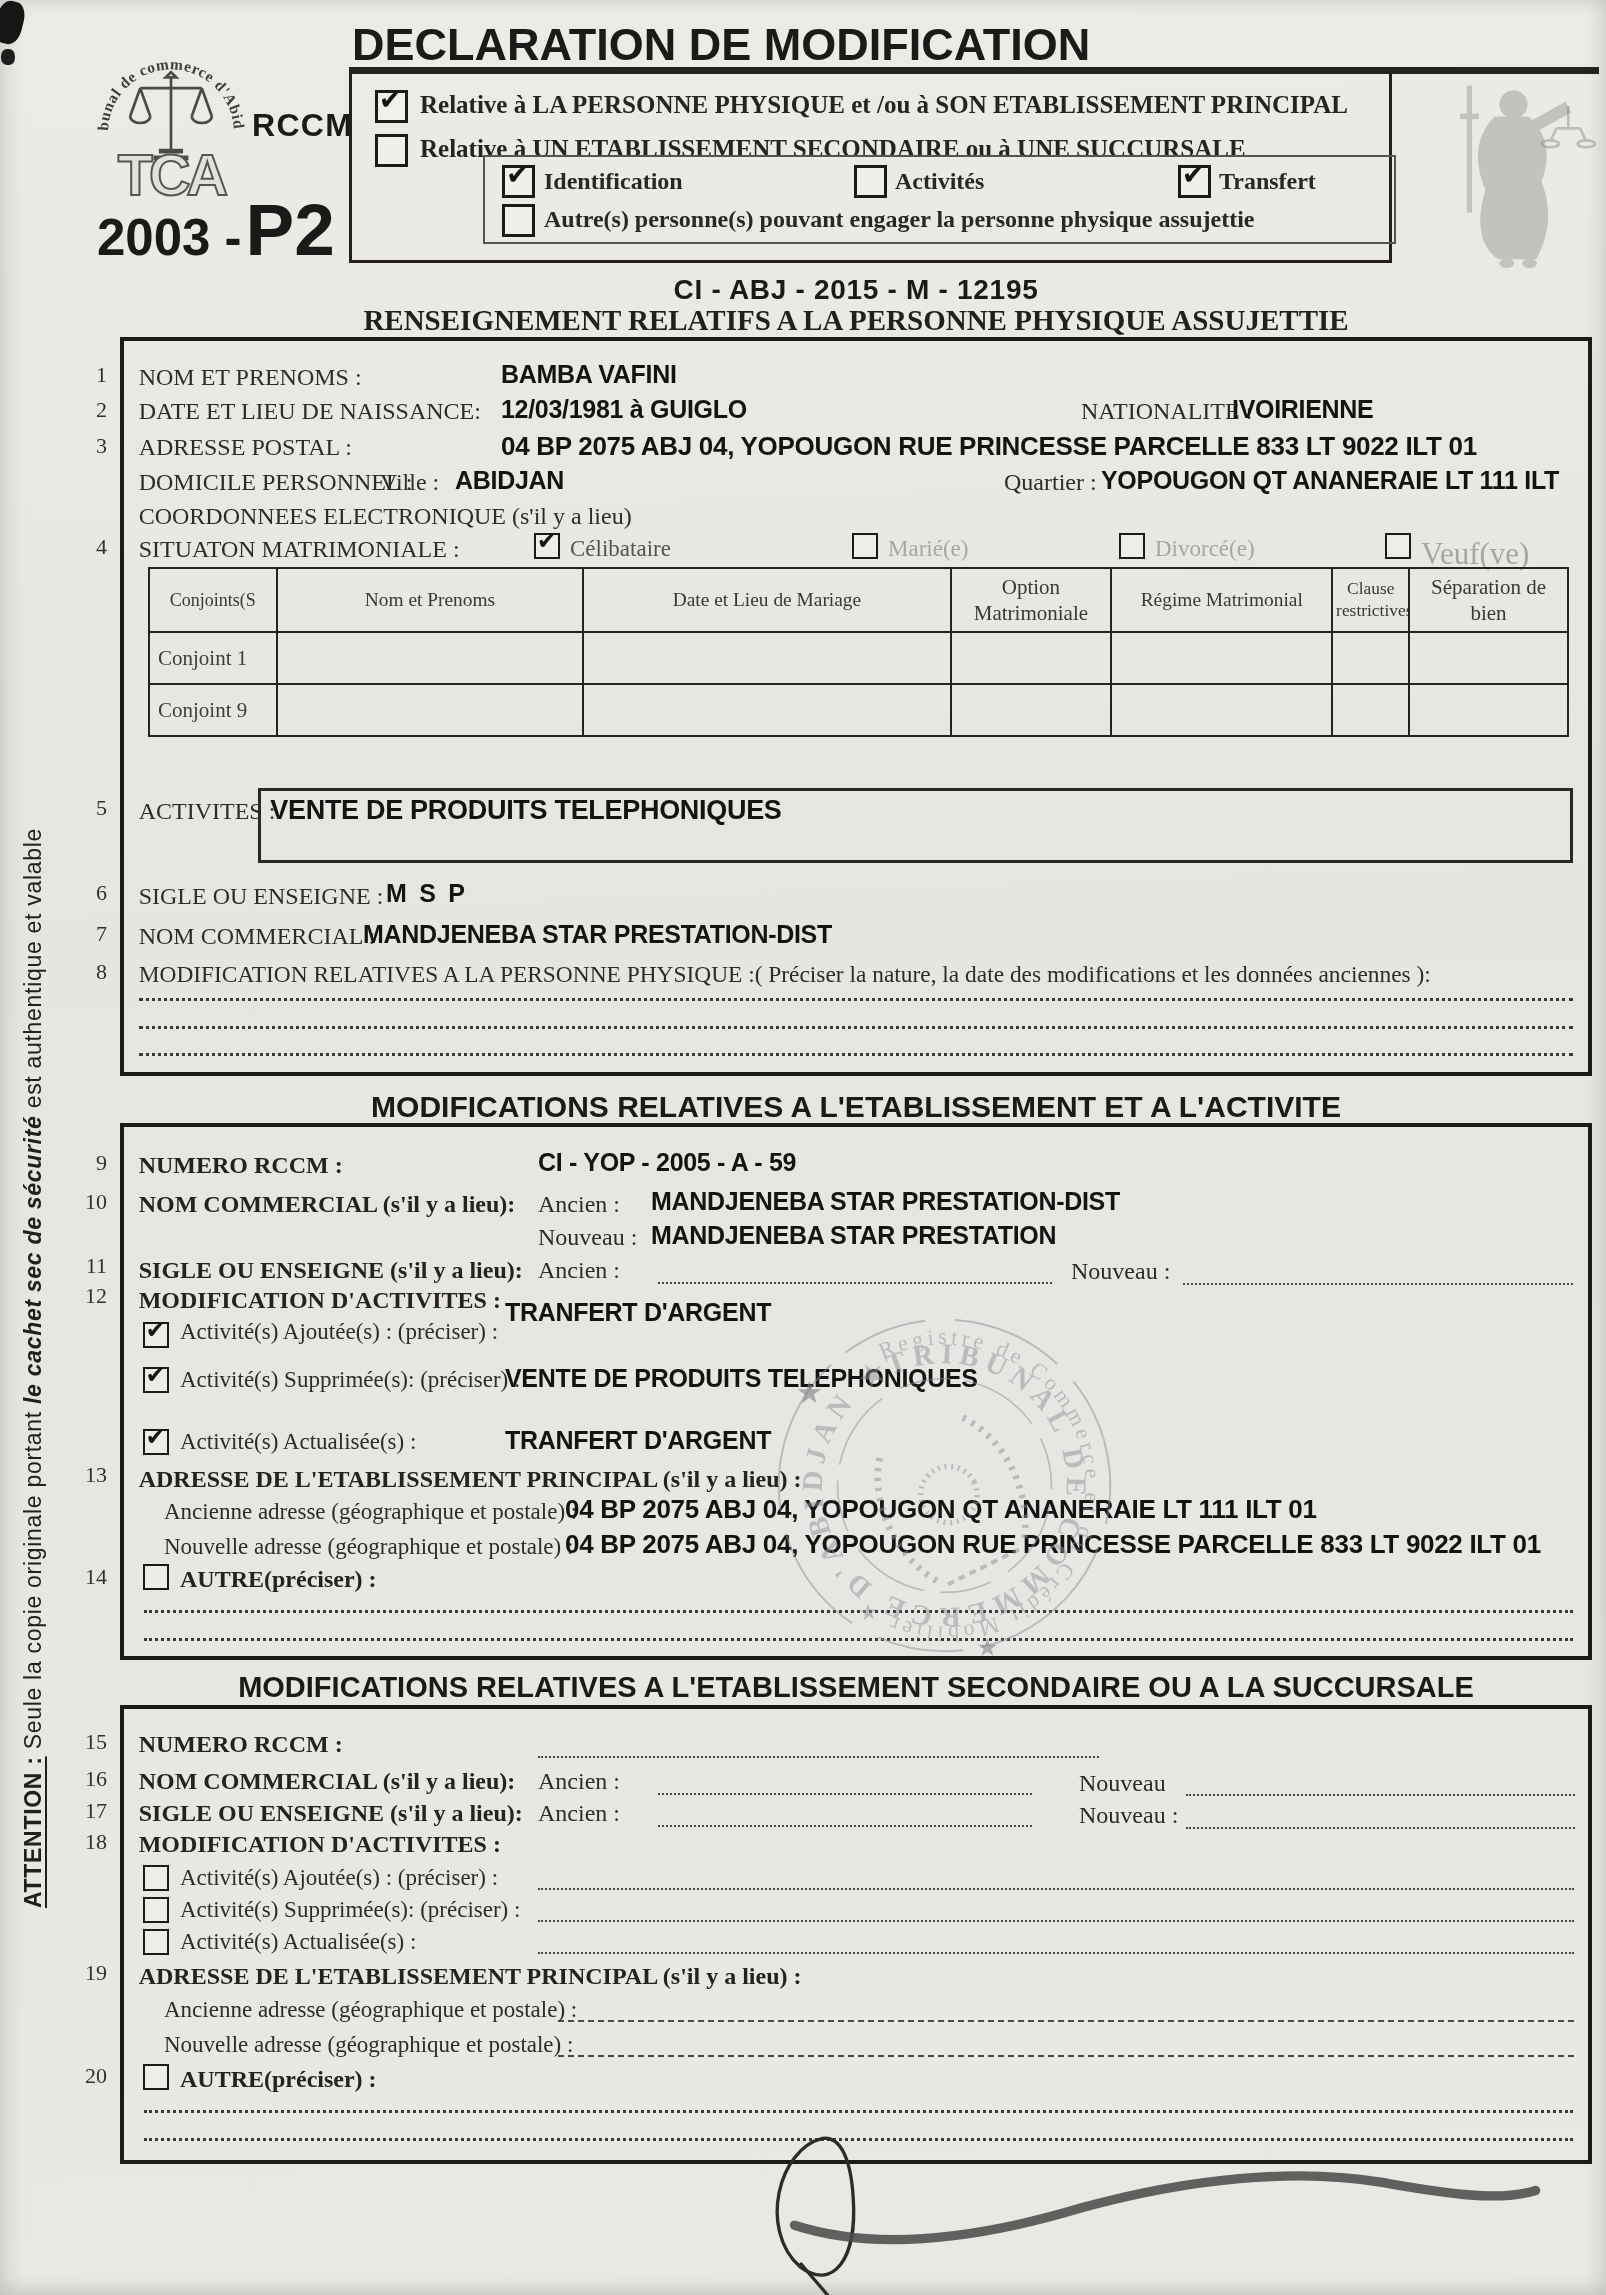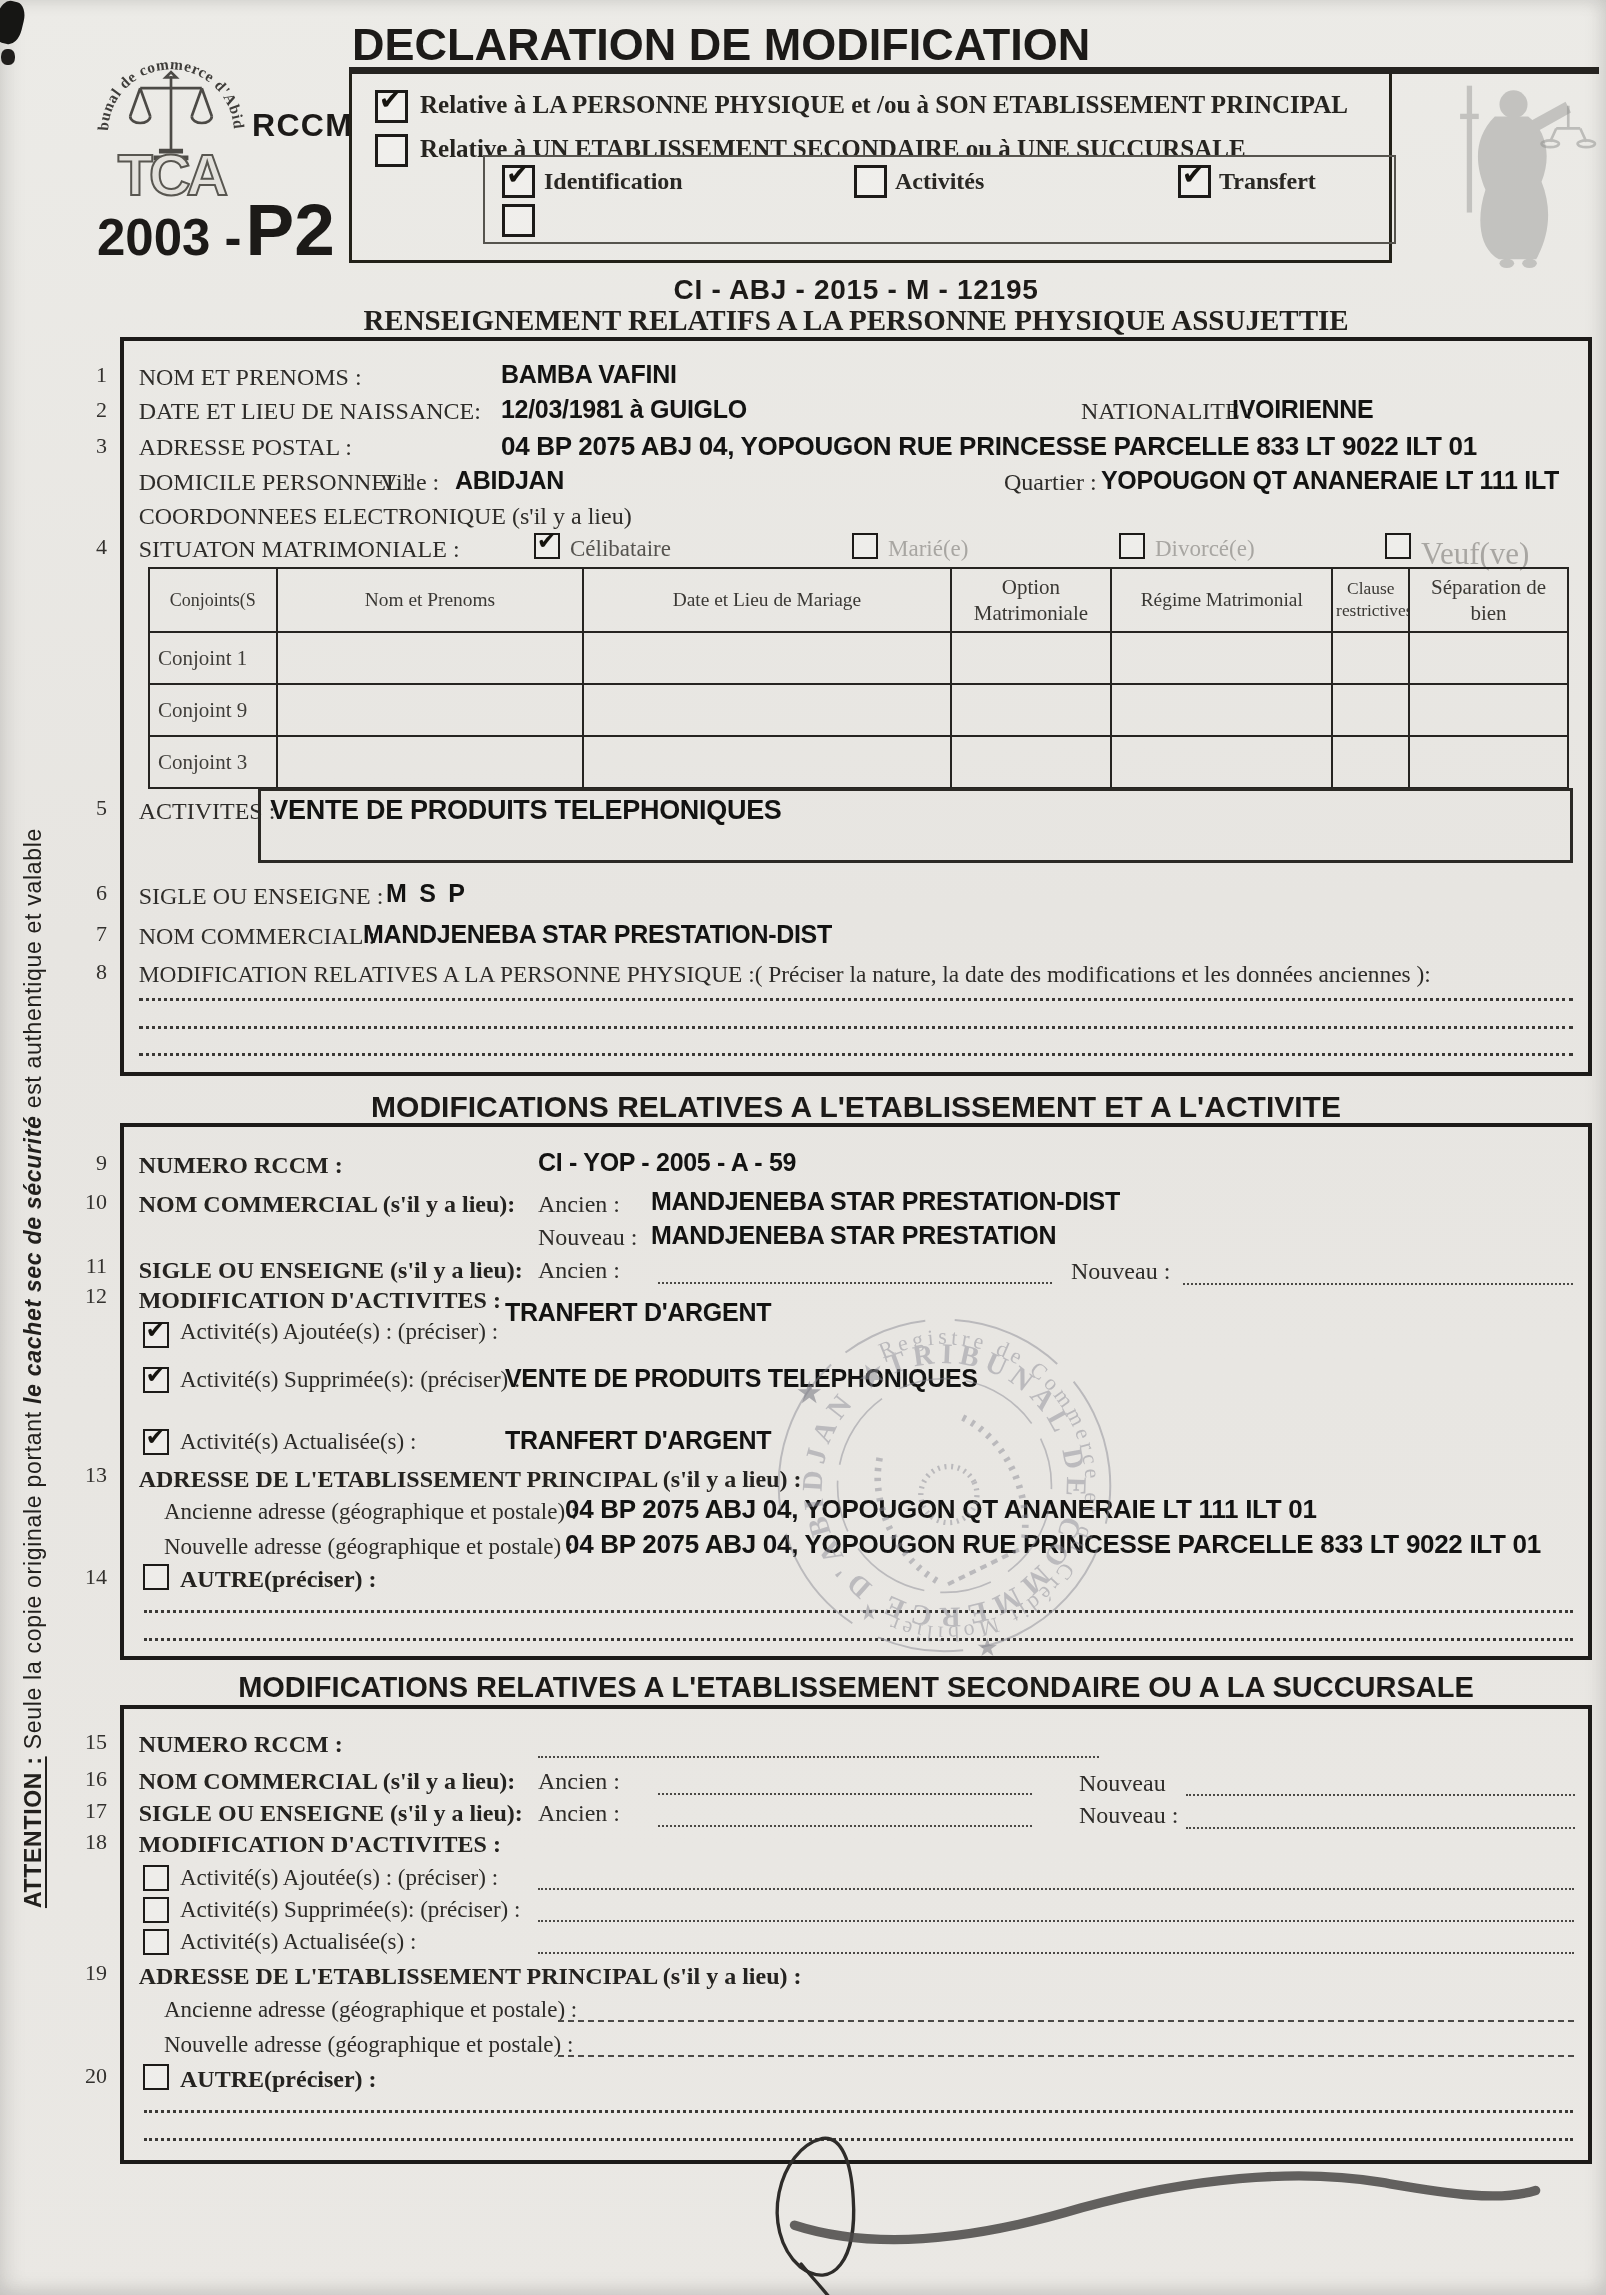--- a/index.html
+++ b/index.html
@@ -95,20 +95,21 @@
           <span class="ck"></span>
         </span>
       <span class="abs innerbox-lbl" style="left:410px;top:10.7px;">Activités</span>
       <span class="cb" style="left:693px;top:8px;">
           <span class="ck">✔</span>
         </span>
       <span class="abs innerbox-lbl" style="left:734px;top:10.7px;">Transfert</span>
       <span class="cb" style="left:17.4px;top:47px;">
           <span class="ck"></span>
         </span>
+      <span class="abs innerbox-lbl" style="left:59px;top:49px;">Autre(s) personne(s) pouvant engager la personne physique assujettie</span>
     </div>
   </div>
 
   <svg class="abs" style="left:1428px;top:75px;" width="175" height="195" viewBox="0 0 262 292">
     <g fill="#9c9c9a" opacity="0.5">
       <circle cx="128" cy="44" r="21"></circle>
       <path d="M100 62 C68 94 70 134 86 172 C70 222 80 262 106 276 L162 276 C182 240 186 200 170 160 C186 120 176 82 150 62 Z"></path>
       <path d="M144 74 L206 40 L214 56 L154 90 Z"></path>
       <path d="M58 16 h8 v190 h-8 Z"></path>
       <path d="M48 58 h28 v8 h-28 Z"></path>
@@ -215,29 +216,20 @@
       </tr>
       <tr style="height:52px;">
         <td>Conjoint 9</td>
             <td></td>
             <td></td>
             <td></td>
             <td></td>
             <td></td>
             <td></td>
       </tr>
-      <tr style="height:52px;">
-        <td>Conjoint 3</td>
-            <td></td>
-            <td></td>
-            <td></td>
-            <td></td>
-            <td></td>
-            <td></td>
-      </tr>
     </tbody>
       </table>
 
     <span class="abs lbl" style="left:14.7px;top:457px;">ACTIVITES :</span>
     <div class="abs" style="left:134px;top:447px;width:1309px;height:69px;border:3.3px solid #2b2925;">
       <span class="val" style="position:absolute;left:9.3px;top:5.3px;font-size:27px;">VENTE DE PRODUITS TELEPHONIQUES</span>
     </div>
 
     <span class="abs lbl" style="left:14.7px;top:542px;">SIGLE OU ENSEIGNE :</span>
     <span class="abs val" style="left:262px;top:539px;letter-spacing:2.7px;">M S P</span>

